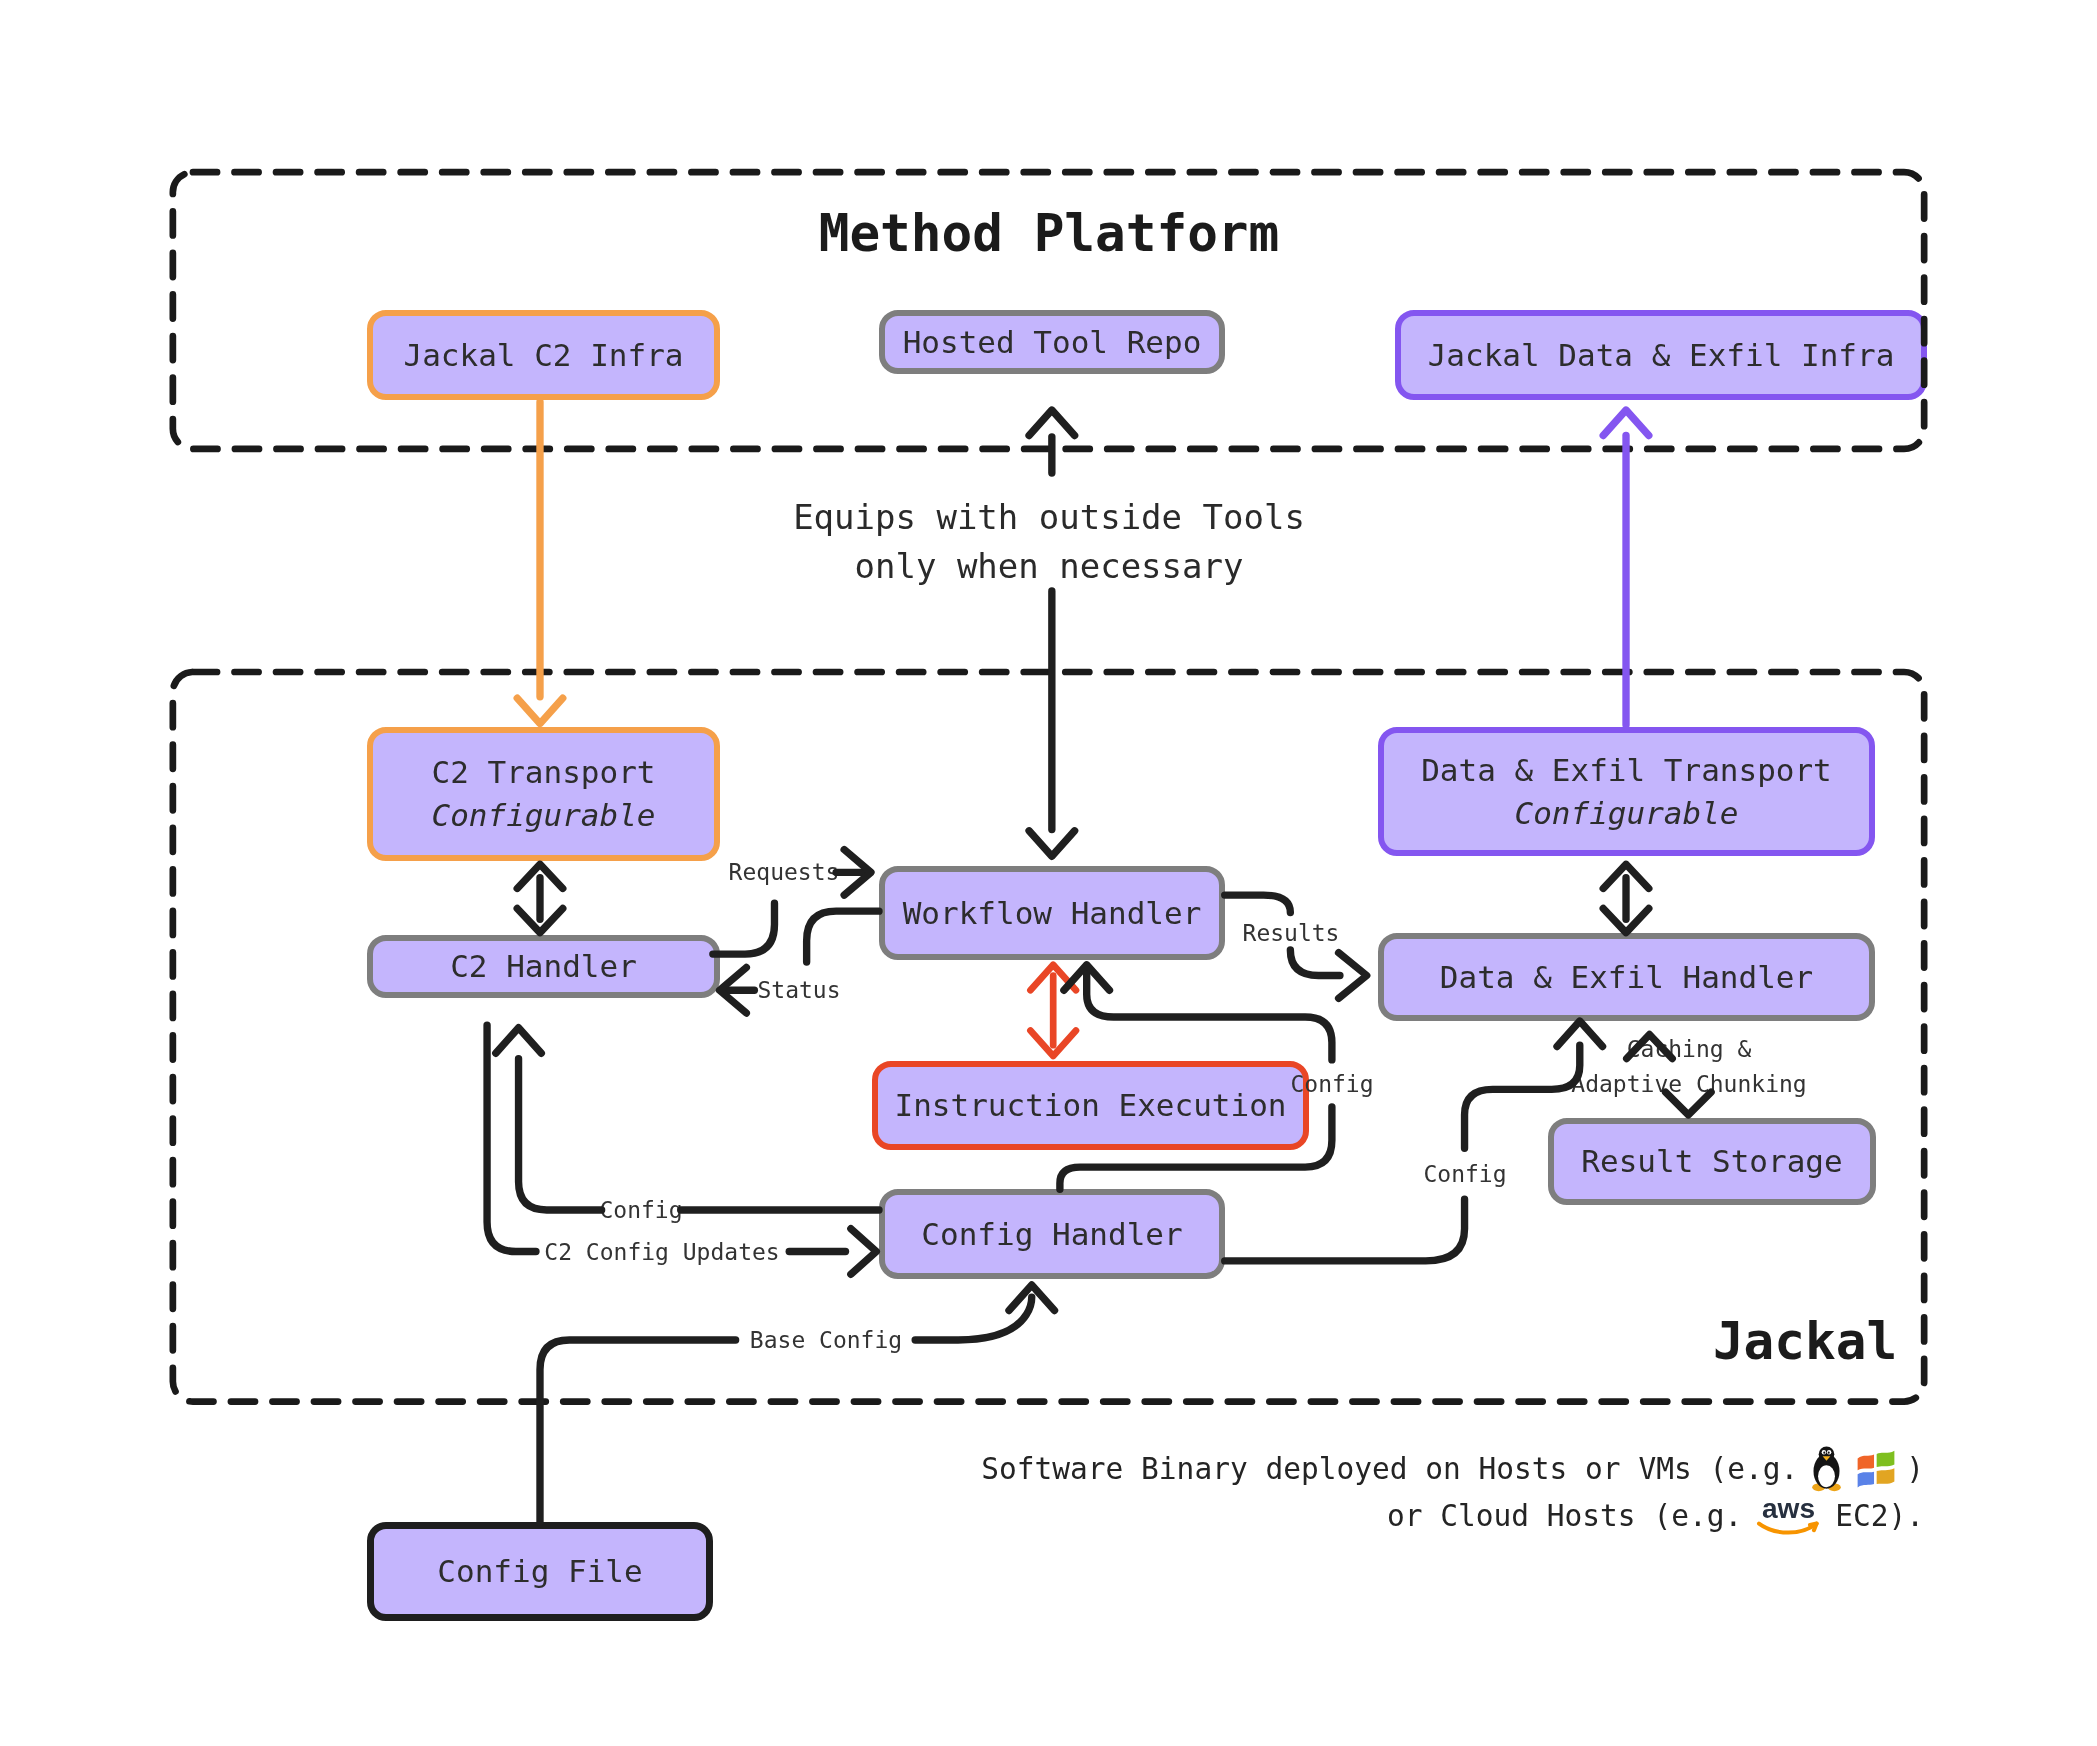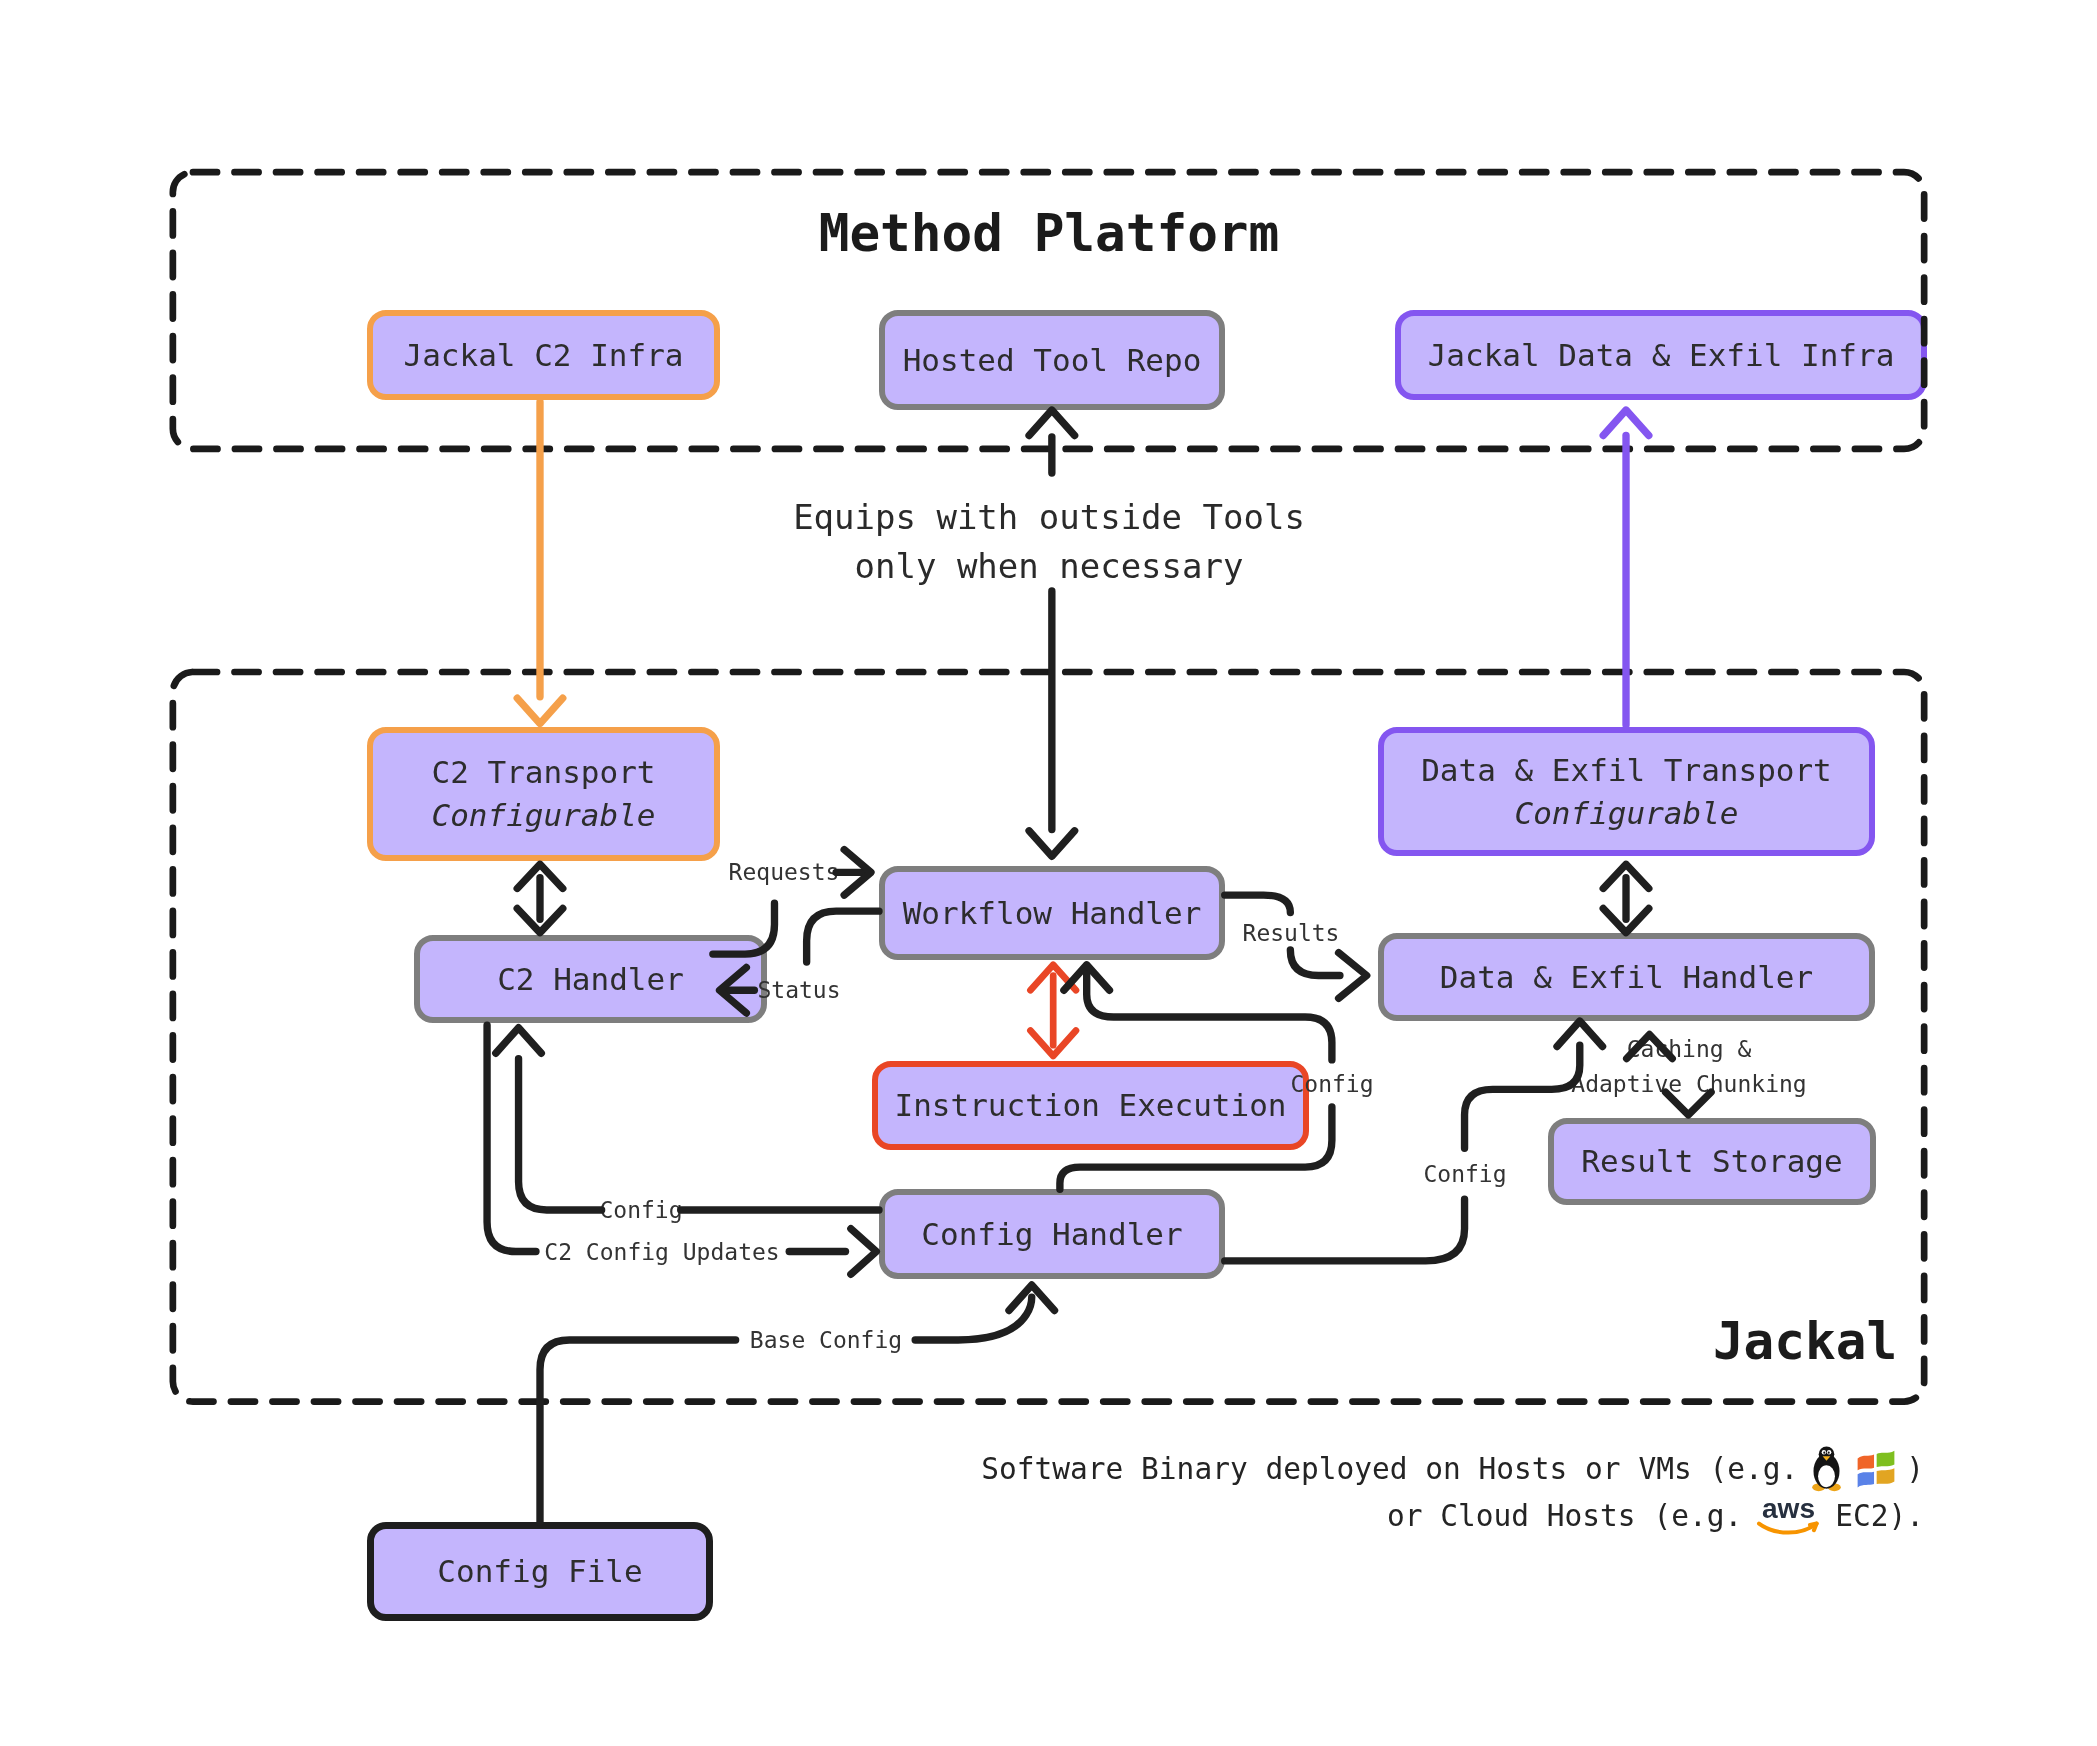--- a/index.html
+++ b/index.html
@@ -133,32 +133,32 @@
 
   <div class="title" style="left:1049px;top:233px;">Method Platform</div>
   <div class="title" style="left:1805px;top:1341px;">Jackal</div>
 
   <div class="note" style="left:1049px;top:517px;">Equips with outside Tools</div>
   <div class="note" style="left:1049px;top:566px;">only when necessary</div>
 
   <div class="box b-orange" style="left:367px;top:310px;width:353px;height:90px;">
     <span>Jackal C2 Infra</span>
   </div>
-  <div class="box b-gray" style="left:879px;top:310px;width:346px;height:100px;">
+  <div class="box b-gray" style="left:879px;top:310px;width:346px;height:64px;">
     <span>Hosted Tool Repo</span>
   </div>
   <div class="box b-purple" style="left:1378px;top:310px;width:532px;height:90px;margin-left:17px;">
     <span>Jackal Data &amp; Exfil Infra</span>
   </div>
 
   <div class="box b-orange" style="left:367px;top:727px;width:353px;height:134px;">
     <span>C2 Transport</span>
     <span class="sub">Configurable</span>
   </div>
-  <div class="box b-gray" style="left:367px;top:935px;width:353px;height:88px;margin-left:47px;">
+  <div class="box b-gray" style="left:367px;top:935px;width:353px;height:63px;">
     <span>C2 Handler</span>
   </div>
   <div class="box b-gray" style="left:879px;top:866px;width:346px;height:94px;">
     <span>Workflow Handler</span>
   </div>
   <div class="box b-red" style="left:836px;top:1061px;width:437px;height:89px;margin-left:36px;">
     <span>Instruction Execution</span>
   </div>
   <div class="box b-purple" style="left:1378px;top:727px;width:497px;height:129px;">
     <span>Data &amp; Exfil Transport</span>

